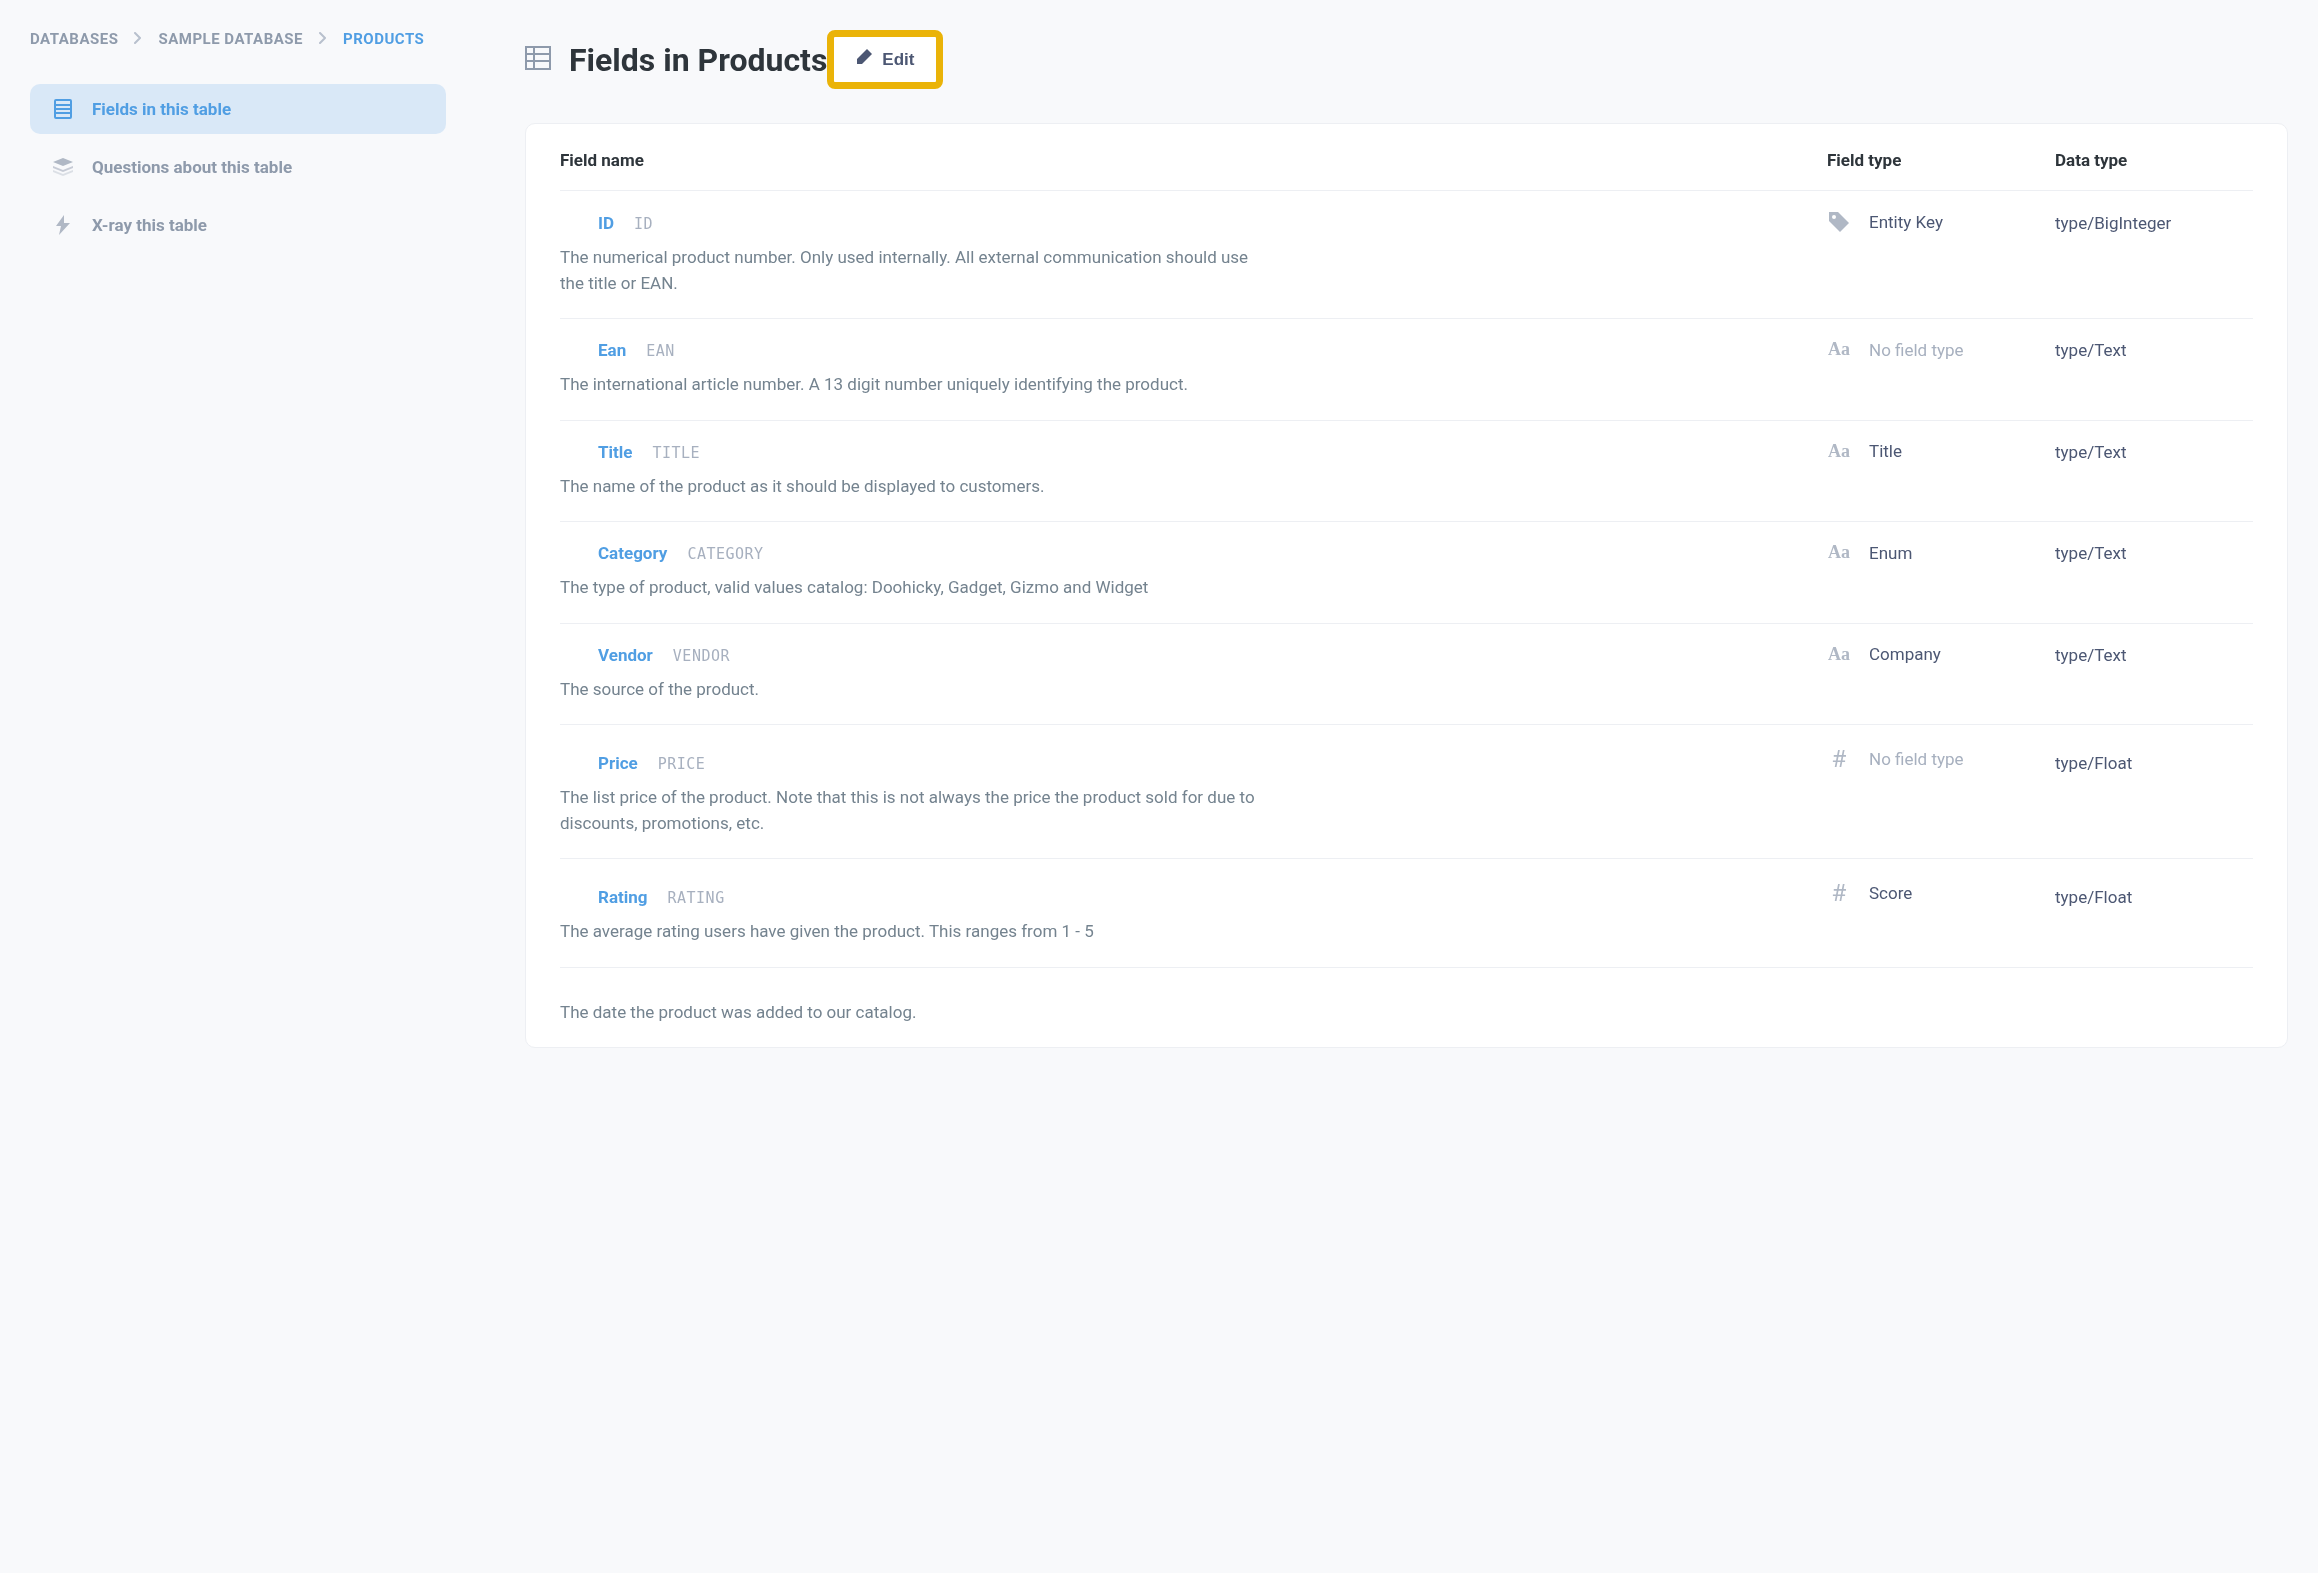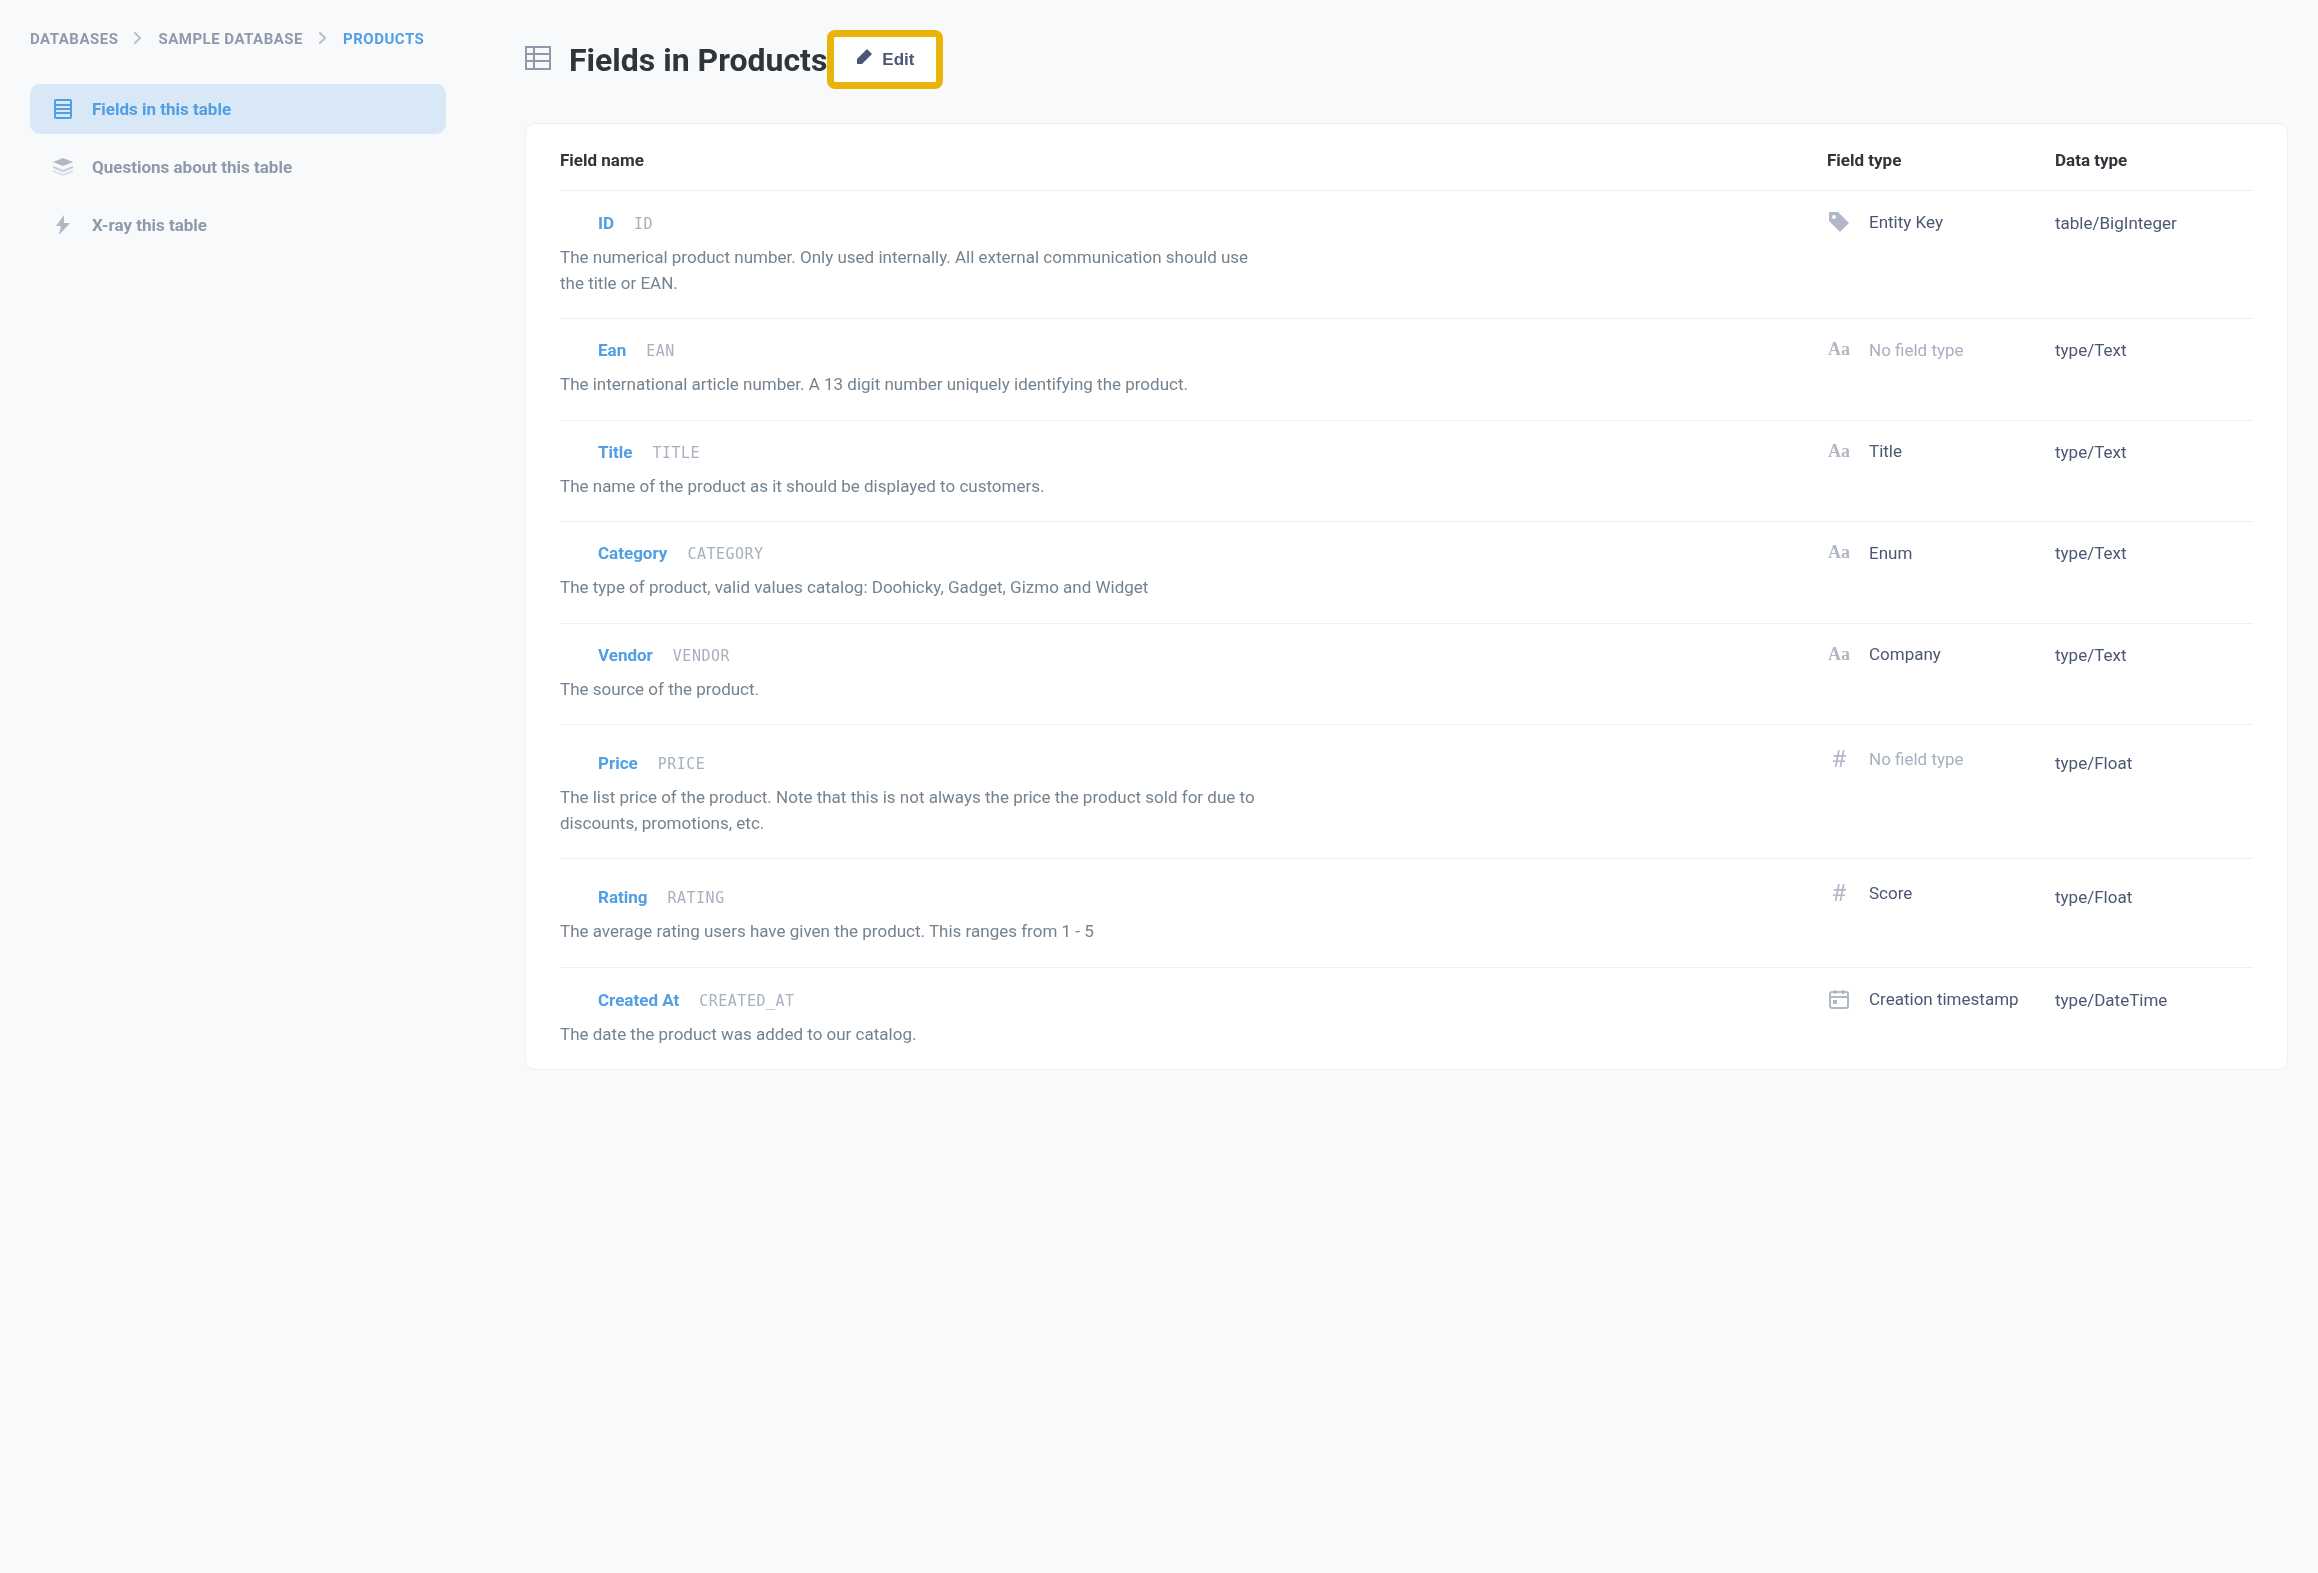--- a/index.html
+++ b/index.html
@@ -222,21 +222,21 @@
       </div>
       <div class="field-ftype ">
         <span class="type-icon">
                   <svg width="22" height="22" viewBox="0 0 22 22" fill="currentColor">
                     <path d="M1 1 h9 l11 11 l-9 9 L1 10 Z"></path>
                     <circle cx="6" cy="6" r="2" fill="#fff"></circle>
                   </svg>
                 </span>
         <span>Entity Key</span>
       </div>
-      <div class="field-dtype">table/BigInteger</div>
+      <div class="field-dtype">type/BigInteger</div>
     </div>
     <div class="field-desc">The numerical product number. Only used internally. All external communication should use the title or EAN.</div>
   </div>
           <div class="field-row">
     <div class="field-top">
       <div class="field-namewrap">
         <span class="field-name">Ean</span>
         <span class="field-db">EAN</span>
       </div>
       <div class="field-ftype muted">
@@ -323,38 +323,19 @@
         <span class="type-icon">
                   <span style="font-weight:400;font-size:24px;">#</span>
                 </span>
         <span>Score</span>
       </div>
       <div class="field-dtype">type/Float</div>
     </div>
     <div class="field-desc">The average rating users have given the product. This ranges from 1 - 5</div>
   </div>
           <div class="field-row">
-    <div class="field-top">
-      <div class="field-namewrap">
-        <span class="field-name">Created At</span>
-        <span class="field-db">CREATED_AT</span>
-      </div>
-      <div class="field-ftype ">
-        <span class="type-icon">
-                  <svg width="22" height="22" viewBox="0 0 22 22" fill="none" stroke="currentColor" stroke-width="2">
-                    <rect x="2" y="4" width="18" height="16" rx="2"></rect>
-                    <line x1="2" y1="9" x2="20" y2="9"></line>
-                    <line x1="7" y1="2" x2="7" y2="6"></line>
-                    <line x1="15" y1="2" x2="15" y2="6"></line>
-                    <rect x="5" y="12" width="4" height="4" fill="currentColor" stroke="none"></rect>
-                  </svg>
-                </span>
-        <span>Creation timestamp</span>
-      </div>
-      <div class="field-dtype">type/DateTime</div>
-    </div>
     <div class="field-desc">The date the product was added to our catalog.</div>
   </div>
         </div>
     </div>
   </div>
 </div>
 
 
 </body></html>

